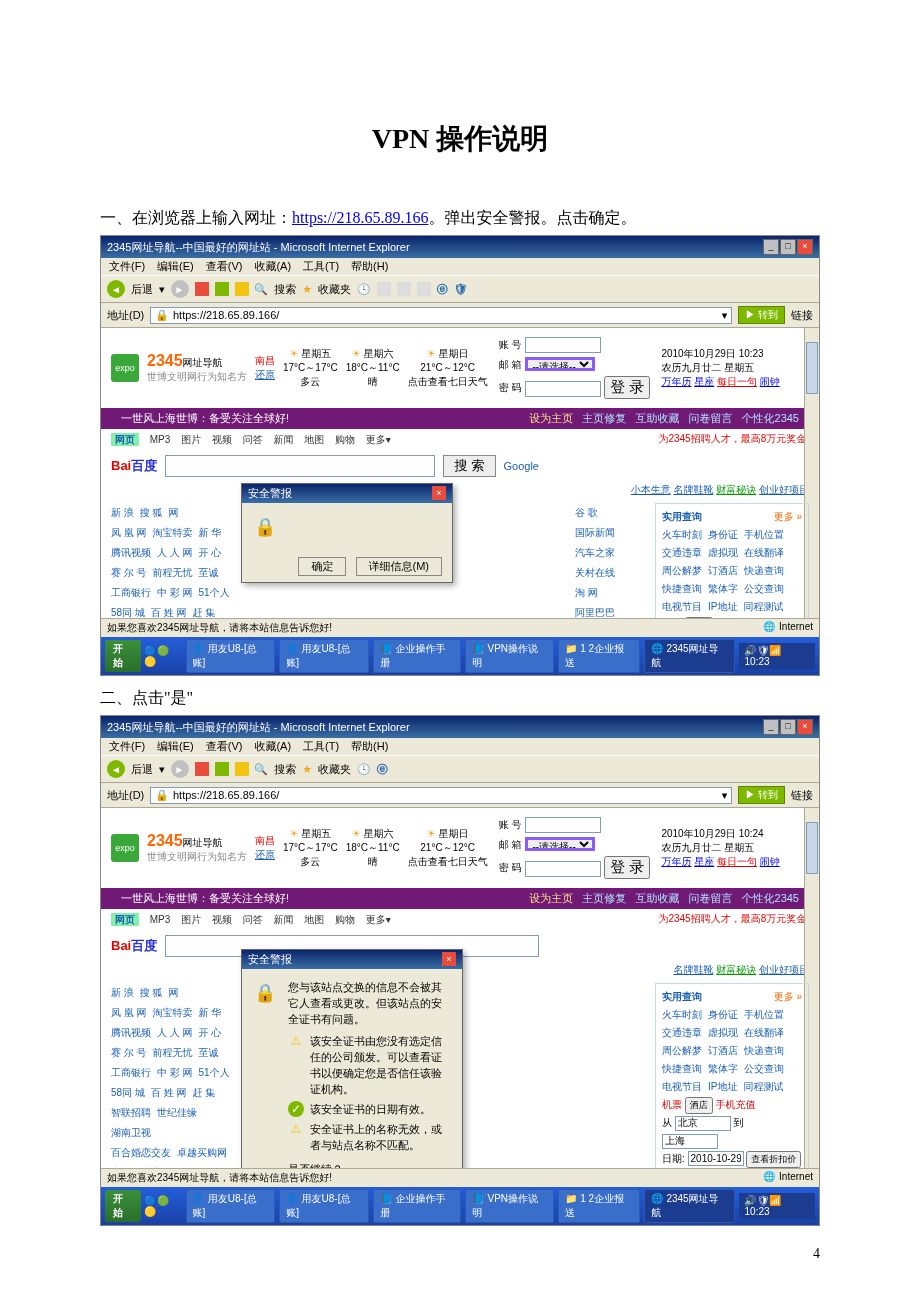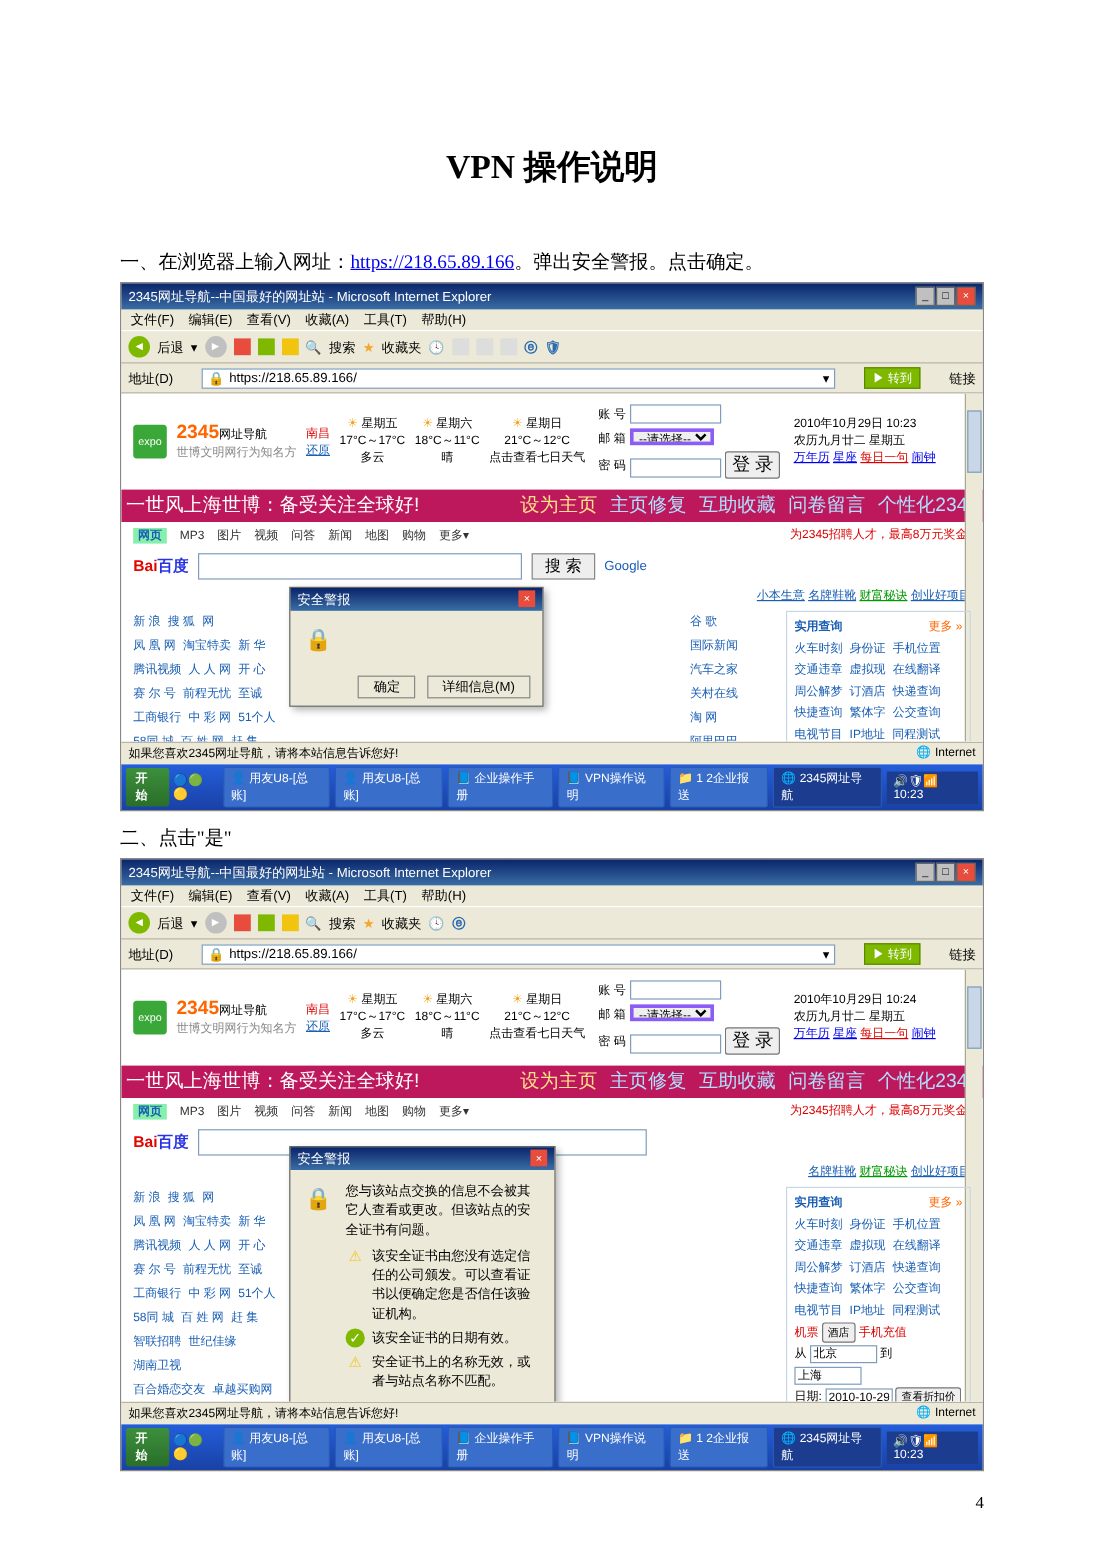--- a/index.html
+++ b/index.html
@@ -14,38 +14,38 @@
 .menubar{background:#ece9d8;padding:0 4px;display:flex;gap:4px;font-size:11px}
 .menubar span{padding:1px 4px}
 .toolbar{background:#ece9d8;padding:4px 6px;border-top:1px solid #fff;border-bottom:1px solid #aca899;display:flex;align-items:center;gap:6px}
 .icon-circle{width:18px;height:18px;border-radius:50%;display:inline-flex;align-items:center;justify-content:center;font-size:10px;color:#fff}
 .back{background:#7eb900}
 .fwd{background:#c0c0c0}
 .tbicon{width:14px;height:14px;display:inline-block}
 .red{background:#e74c3c}
 .green{background:#7eb900}
 .yellow{background:#f1c40f}
-.addressbar{background:#ece9d8;padding:3px 6px;display:flex;align-items:center;gap:24px;border-bottom:1px solid #aca899}
+.addressbar{background:#ece9d8;padding:3px 6px;display:flex;align-items:center;gap:6px;border-bottom:1px solid #aca899}
 .addrinput{flex:1;background:#fff;border:1px solid #7f9db9;padding:1px 4px;font-size:11px;display:flex;align-items:center;gap:4px}
 .gobtn{background:#7eb900;color:#fff;padding:1px 6px;border:1px solid #5a8700;font-size:10px}
 .content{background:#fff;padding:0;position:relative;height:290px;overflow:hidden}
 .content-scroll{position:absolute;right:0;top:0;bottom:0;width:14px;background:#ece9d8;border-left:1px solid #aca899}
 .content-scroll .thumb{position:absolute;top:14px;left:1px;right:1px;height:50px;background:#c8d6e5;border:1px solid #7f9db9}
 .header-row{display:flex;padding:6px 10px;align-items:center;gap:8px;font-size:10px}
 .logo-expo{width:28px;height:28px;background:#39a839;color:#fff;display:flex;align-items:center;justify-content:center;font-size:9px;border-radius:3px}
 .logo-2345{color:#ff6600;font-weight:bold;font-size:16px}
 .city{color:#d00}
 .weather-col{text-align:center;font-size:10px;line-height:14px}
 .sun{color:#f5a623}
 .login-tbl{font-size:10px}
 .login-tbl input{border:1px solid #7f9db9;width:70px;height:12px;font-size:10px}
 .login-tbl select{border:3px solid #8b5cf6;width:70px;height:14px;font-size:10px}
 .login-tbl button{font-size:15px;padding:0 4px}
 .date-col{font-size:10px;text-align:left;line-height:14px}
-.bluebar{background:#be185d;color:#fff;padding:3px 4px;font-size:16px;display:flex;justify-content:space-between}
+.bluebar{background:#701a75;color:#fff;padding:3px 20px;font-size:11px;display:flex;justify-content:space-between}
 .bluebar .right span{margin-left:6px}
 .sky{color:#aee1ff}
 .yellow-t{color:#ffe08a}
 .notice{text-align:right;padding:3px 10px;font-size:10px;color:#d00}
 .searchbar{display:flex;align-items:center;padding:4px 10px;gap:6px;font-size:10px}
 .tabs2 span{margin-right:8px;color:#333}
 .tabs2 .active{color:#1a5fb4;font-weight:bold;background:#86efac;padding:1px 4px}
 .searchinput{flex:1;border:1px solid #7f9db9;height:18px}
 .sbtn{border:1px solid #888;background:#eee;padding:1px 10px}
 .baidu{display:flex;align-items:center;padding:4px 10px;gap:8px}

